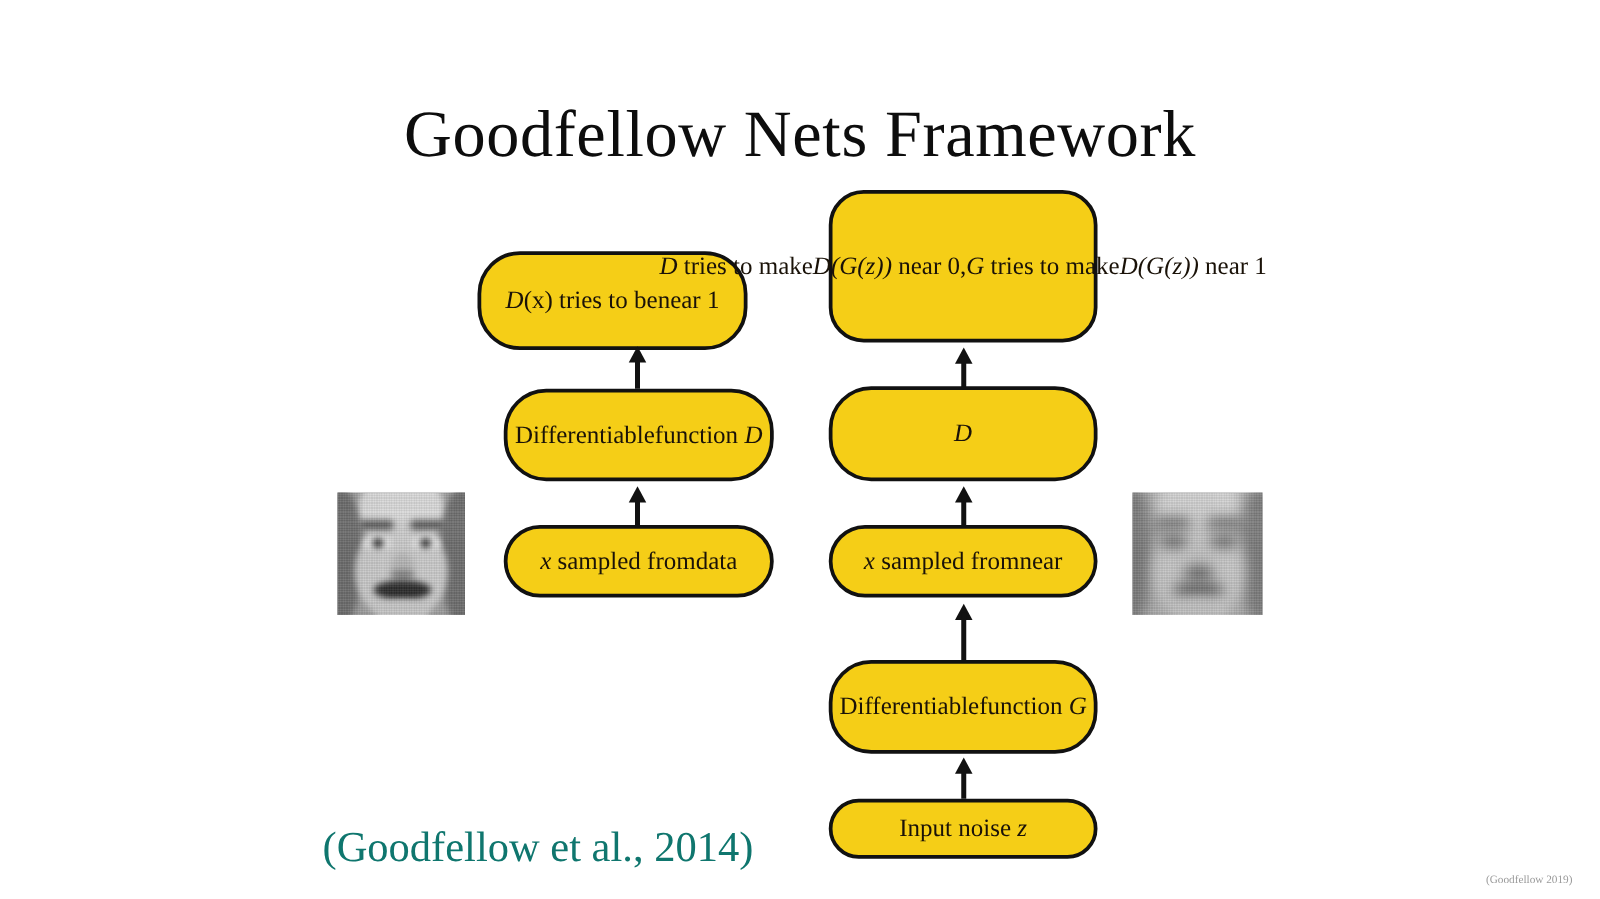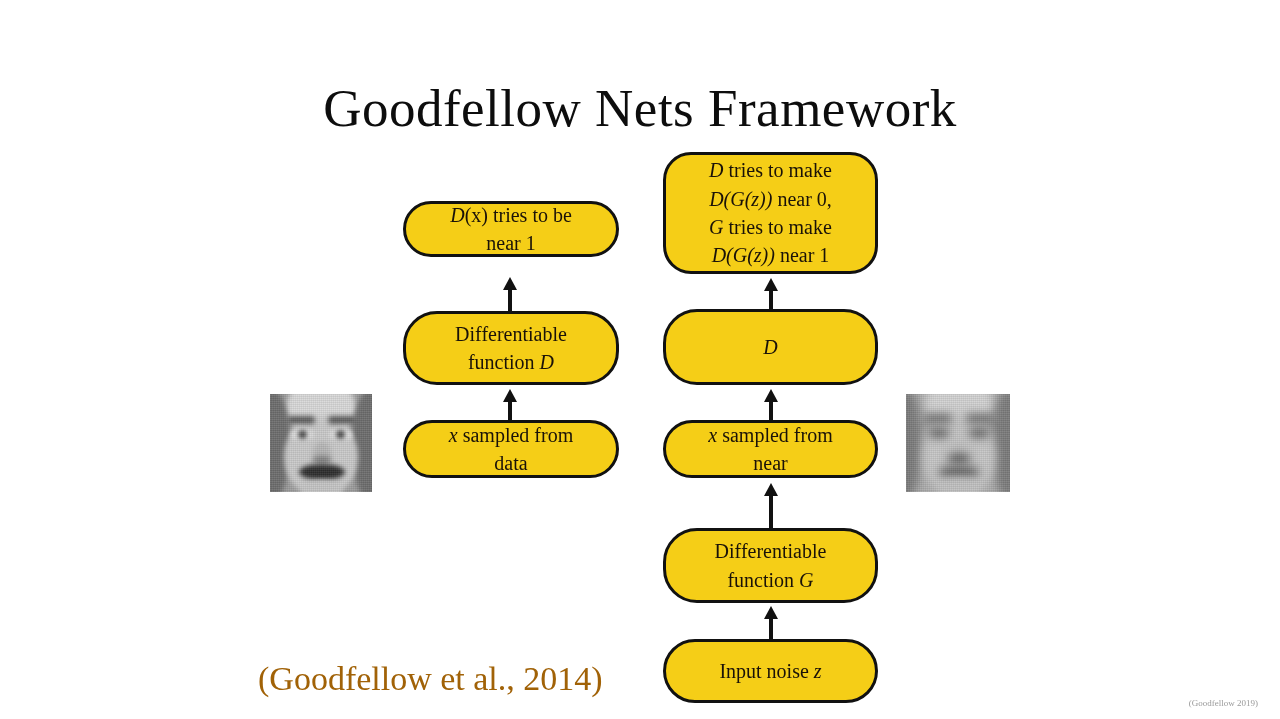--- a/index.html
+++ b/index.html
@@ -32,21 +32,21 @@
   }
 
   
   .node {
     position: absolute;
     box-sizing: border-box;
     background: #f5ce17;
     border: 3.5px solid #111111;
     border-radius: 34px;
     display: flex;
-    flex-direction: column;
+    flex-direction: row;
     align-items: center;
     justify-content: center;
     color: #1a1208;
     font-family: "Liberation Serif", "DejaVu Serif", serif;
     font-size: 20px;
     line-height: 1.42;
     text-align: center;
     padding: 16px 10px;
   }
   .node .ln {
@@ -103,41 +103,41 @@
       repeating-linear-gradient(90deg, rgba(255,255,255,0.04) 0 1px, rgba(0,0,0,0.04) 1px 2px);
   }
 
   
   #citation {
     position: absolute;
     left: 258px;
     top: 660px;
     font-family: "Liberation Serif", "DejaVu Serif", serif;
     font-size: 34px;
-    color: #a16207;
+    color: #0f766e;
     white-space: nowrap;
   }
   #corner-credit {
     position: absolute;
     right: 22px;
     top: 698px;
     font-family: "Liberation Serif", "DejaVu Serif", serif;
     font-size: 9px;
     color: #9a9a9a;
     white-space: nowrap;
   }
 </style>
 </head>
 <body>
 
 <div id="slide">
 
   <div id="slide-title">Goodfellow Nets Framework</div>
 
-  <div class="node" style="left:403px; top:201px; width:216px; height:56px;">
+  <div class="node" style="left:382px; top:201px; width:216px; height:79px;">
     <span class="ln"><i>D</i>(x) tries to be</span>
     <span class="ln">near 1</span>
   </div>
 
   <div class="arrow" style="left:500px; top:277px; height:34px;">
     <span class="head"></span>
     <span class="shaft"></span>
   </div>
 
   <div class="node" style="left:403px; top:311px; width:216px; height:74px;">
@@ -189,21 +189,21 @@
   <div class="node" style="left:663px; top:528px; width:215px; height:75px;">
     <span class="ln">Differentiable</span>
     <span class="ln">function <i>G</i></span>
   </div>
 
   <div class="arrow" style="left:761px; top:606px; height:33px;">
     <span class="head"></span>
     <span class="shaft"></span>
   </div>
 
-  <div class="node" style="left:663px; top:639px; width:215px; height:64px;">
+  <div class="node" style="left:663px; top:639px; width:215px; height:48px;">
     <span class="ln">Input noise <i>z</i></span>
   </div>
 
   <div class="face" style="left:270px; top:394px; width:102px; height:98px;
               background:#9d9d9d;">
     <span class="sk" style="left:16px; top:-16px; width:70px; height:60px; background:#d8d8d8;"></span>
     <span class="sk" style="left:-14px; top:-4px; width:34px; height:110px; background:#6d6d6d;"></span>
     <span class="sk" style="left:82px; top:-4px; width:34px; height:110px; background:#6d6d6d;"></span>
     <span class="sk" style="left:14px; top:22px; width:74px; height:82px; background:#c9c9c9;"></span>
     <span class="sk" style="left:17px; top:22px; width:28px; height:8px; background:#585858; border-radius:4px;"></span>

